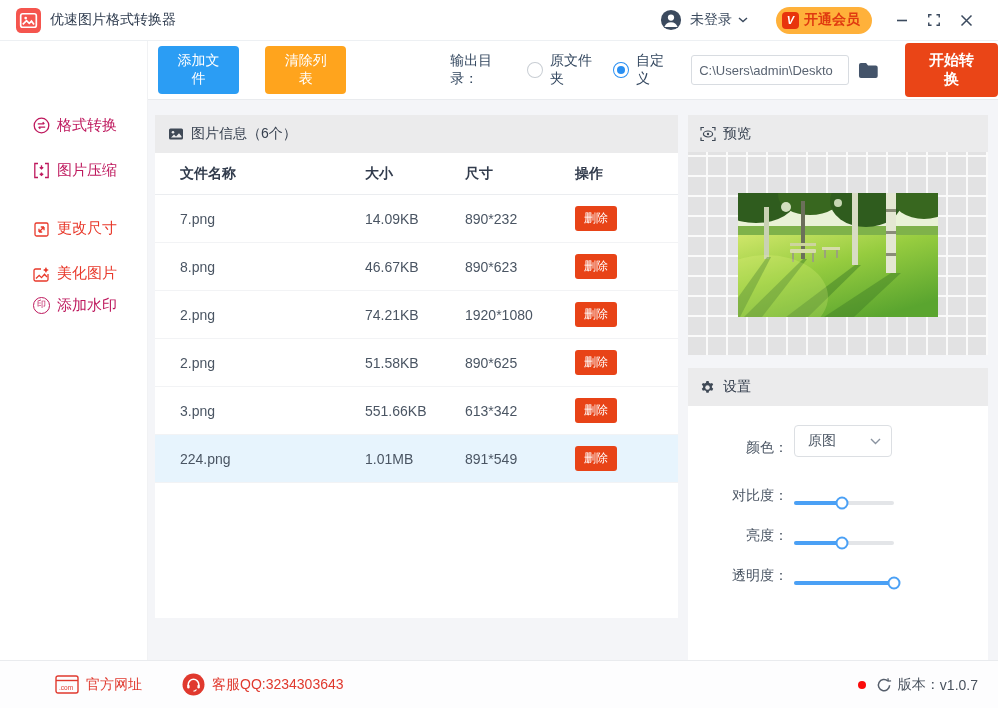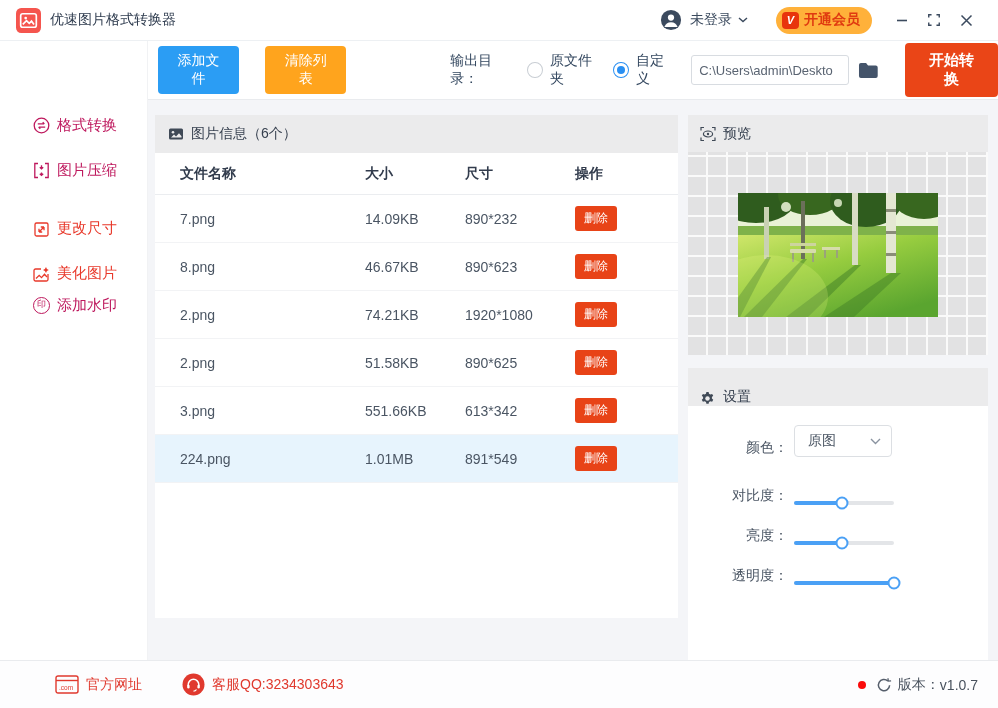--- a/index.html
+++ b/index.html
@@ -77,21 +77,21 @@
                   display:flex; align-items:center; padding-left:12px; font-size:14px; color:#353f4e; }
   .preview-head .ph-icon { width:16px; height:16px; margin-right:7px; }
   .checkerboard { position:absolute; left:540px; top:52px; width:300px; height:203px;
                   background:
                     repeating-linear-gradient(90deg, transparent 0 18px, #fafafa 18px 20px),
                     repeating-linear-gradient(0deg, transparent 0 18px, #fafafa 18px 20px),
                     #e2e2e3; }
   .preview-img { position:absolute; left:50px; top:41px; width:200px; height:124px; display:block; }
 
   .settings-head { position:absolute; left:540px; top:268px; width:300px; height:38px; background:#ebebec;
-                   display:flex; align-items:flex-end; padding-left:12px; font-size:14px; color:#353f4e; }
+                   display:flex; align-items:center; padding-left:12px; font-size:14px; color:#353f4e; }
   .settings-head .ph-icon { width:15px; height:15px; margin-right:8px; }
   .settings-body { position:absolute; left:540px; top:306px; width:300px; bottom:0; background:#fff;
                    padding-top:19px; }
   .set-row { display:flex; align-items:flex-end; margin-bottom:8px; height:32px; }
   .set-label { width:100px; text-align:right; font-size:14px; color:#4a5563; flex:0 0 auto; }
   .dropdown { margin-left:6px; width:98px; height:32px; border:1px solid #dcdfe3; border-radius:4px;
               background:#fff; display:flex; align-items:center; padding:0 10px 0 13px; cursor:pointer; }
   .dd-value { flex:1; font-size:14px; color:#4a5563; }
   .slider-row { height:40px; margin-bottom:0; }
   .slider { position:relative; margin-left:6px; width:100px; height:4px; border-radius:2px;

